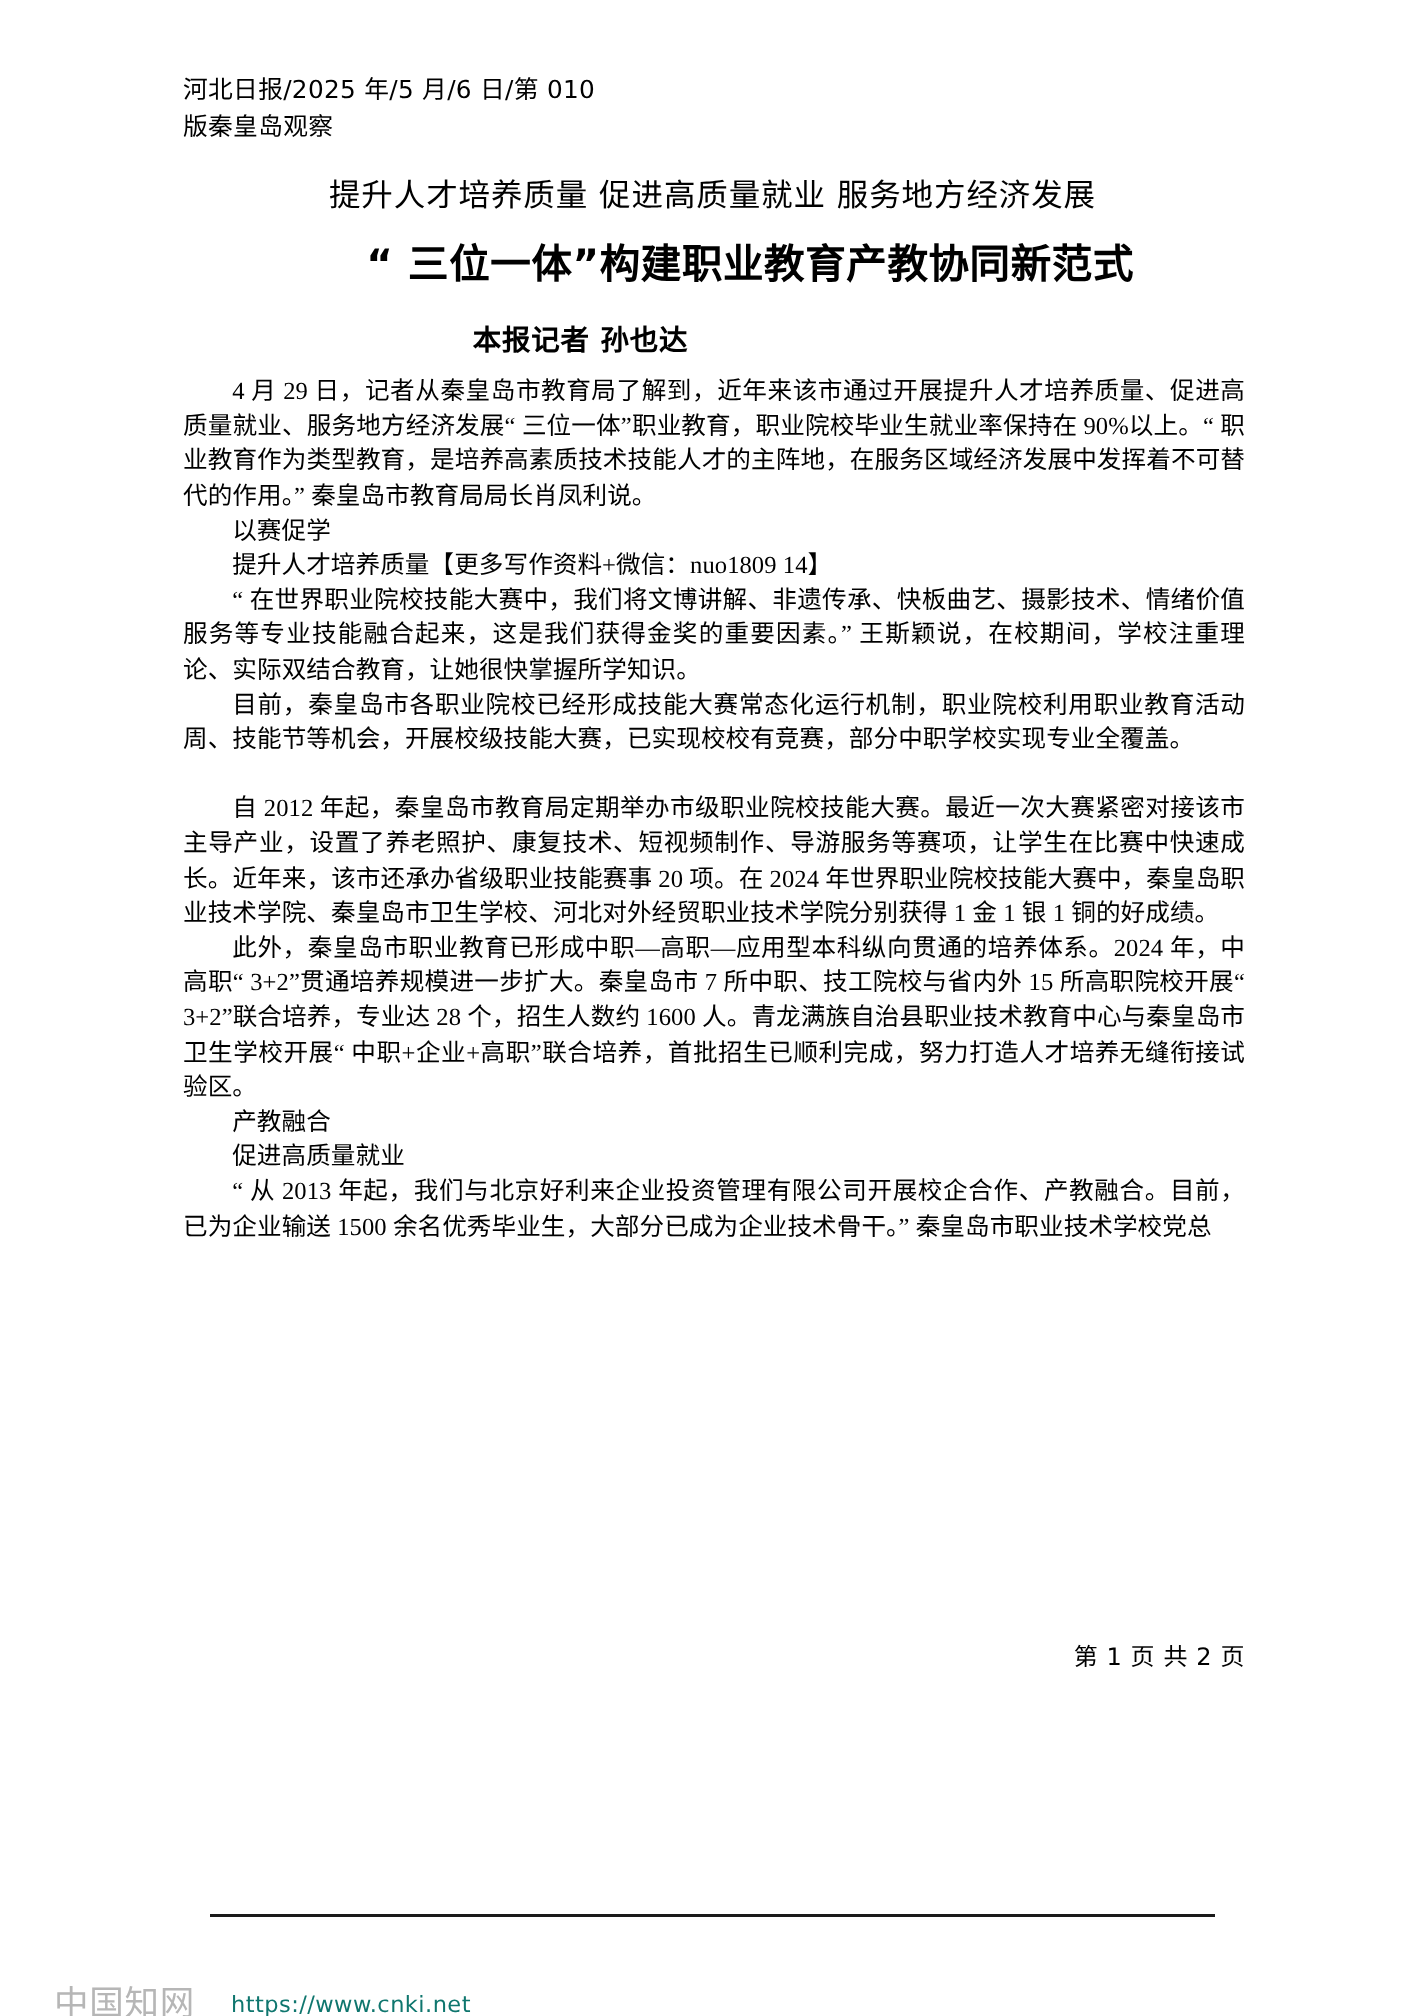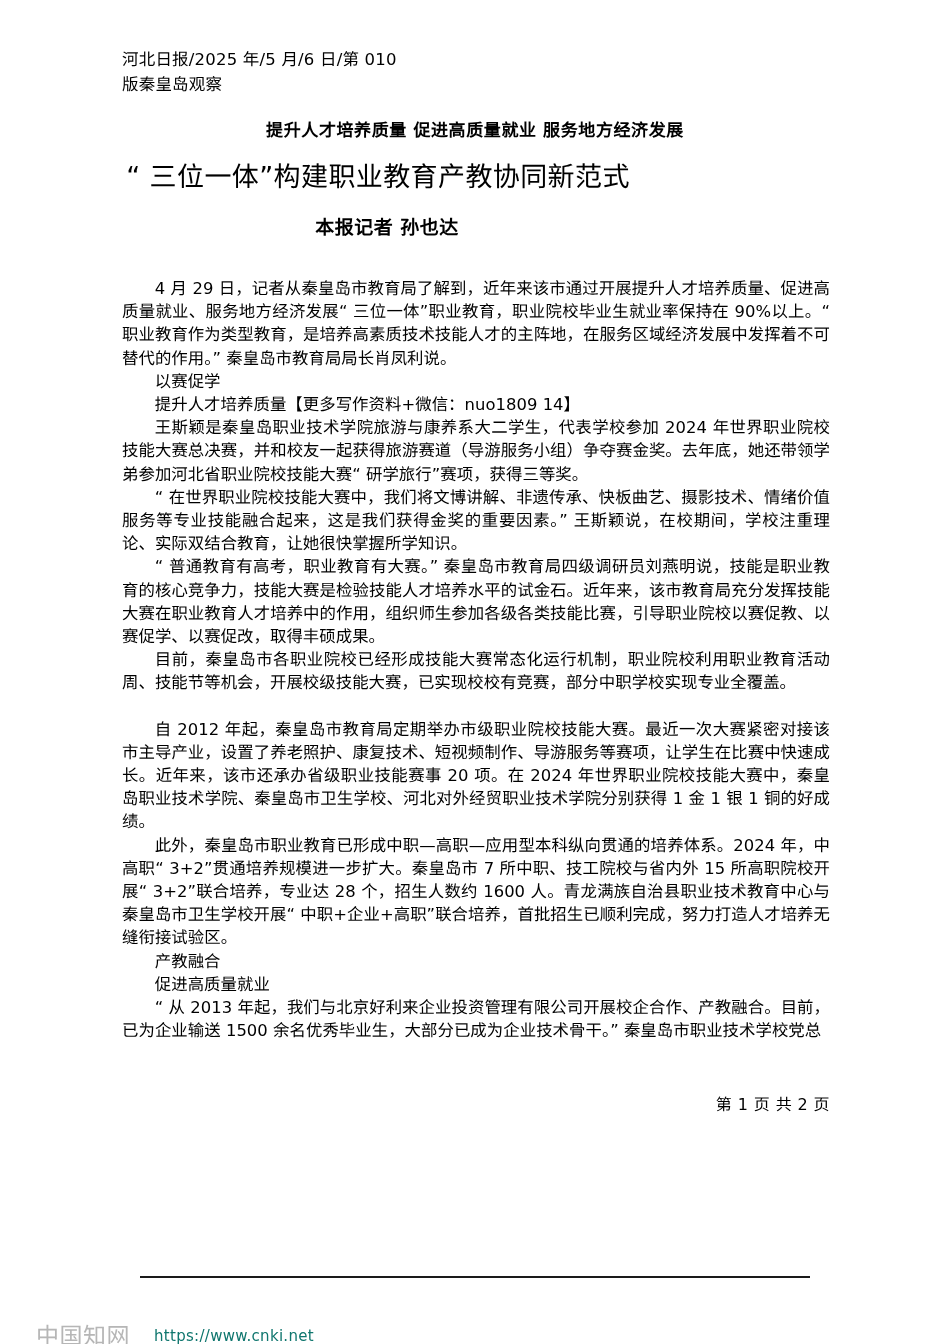--- a/index.html
+++ b/index.html
@@ -37,59 +37,60 @@
     letter-spacing: 0.2px;
   }
 
   
   .kicker {
     position: absolute;
     left: 0;
     top: 82px;
     width: 950px;
     text-align: center;
-    font-size: 17px;
-    font-weight: bold;
+    font-size: 21px;
+    font-weight: normal;
     line-height: 30px;
     letter-spacing: 0.6px;
   }
   .headline {
     position: absolute;
     left: 0;
     top: 125px;
     width: 756px;
-    text-align: center;
+    text-align: right;
     font-size: 27px;
-    font-weight: normal;
+    font-weight: bold;
     line-height: 38px;
     letter-spacing: 0.4px;
   }
   .byline {
     position: absolute;
     left: 0;
     top: 180px;
     width: 774px;
     text-align: center;
     font-size: 19px;
     font-weight: bold;
     line-height: 28px;
     letter-spacing: 0.5px;
   }
 
   
   .body-block {
     position: absolute;
     left: 122px;
-    top: 244px;
+    top: 216px;
     width: 708px;
     font-size: 16.4px;
     line-height: 23.2px;
     text-align: justify;
     text-justify: inter-character;
     letter-spacing: 0.05px;
+    font-family: Liberation Serif, serif;
   }
   .body-block p {
     margin: 0;
     text-indent: 2em;
   }
   .body-block p.sub {
     text-indent: 2em;
   }
   .spacer {
     height: 23px;
@@ -146,23 +147,21 @@
   </div>
 
   <div class="kicker">提升人才培养质量  促进高质量就业  服务地方经济发展</div>
   <div class="headline">“ 三位一体”构建职业教育产教协同新范式</div>
   <div class="byline">本报记者  孙也达</div>
 
   <div class="body-block">
     <p>4 月 29 日，记者从秦皇岛市教育局了解到，近年来该市通过开展提升人才培养质量、促进高质量就业、服务地方经济发展“ 三位一体”职业教育，职业院校毕业生就业率保持在 90%以上。“ 职业教育作为类型教育，是培养高素质技术技能人才的主阵地，在服务区域经济发展中发挥着不可替代的作用。” 秦皇岛市教育局局长肖凤利说。</p>
     <p class="sub">以赛促学</p>
     <p class="sub">提升人才培养质量【更多写作资料+微信：nuo1809 14】</p>
-    <p>王斯颖是秦皇岛职业技术学院旅游与康养系大二学生，代表学校参加 2024 年世界职业院校技能大赛总决赛，并和校友一起获得旅游赛道（导游服务小组）争夺赛金奖。去年底，她还带领学弟参加河北省职业院校技能大赛“ 研学旅行”赛项，获得三等奖。</p>
     <p>“ 在世界职业院校技能大赛中，我们将文博讲解、非遗传承、快板曲艺、摄影技术、情绪价值服务等专业技能融合起来，这是我们获得金奖的重要因素。” 王斯颖说，在校期间，学校注重理论、实际双结合教育，让她很快掌握所学知识。</p>
-    <p>“ 普通教育有高考，职业教育有大赛。” 秦皇岛市教育局四级调研员刘燕明说，技能是职业教育的核心竞争力，技能大赛是检验技能人才培养水平的试金石。近年来，该市教育局充分发挥技能大赛在职业教育人才培养中的作用，组织师生参加各级各类技能比赛，引导职业院校以赛促教、以赛促学、以赛促改，取得丰硕成果。</p>
     <p>目前，秦皇岛市各职业院校已经形成技能大赛常态化运行机制，职业院校利用职业教育活动周、技能节等机会，开展校级技能大赛，已实现校校有竞赛，部分中职学校实现专业全覆盖。</p>
     <div class="spacer"></div>
     <p>自 2012 年起，秦皇岛市教育局定期举办市级职业院校技能大赛。最近一次大赛紧密对接该市主导产业，设置了养老照护、康复技术、短视频制作、导游服务等赛项，让学生在比赛中快速成长。近年来，该市还承办省级职业技能赛事 20 项。在 2024 年世界职业院校技能大赛中，秦皇岛职业技术学院、秦皇岛市卫生学校、河北对外经贸职业技术学院分别获得 1 金 1 银 1 铜的好成绩。</p>
     <p>此外，秦皇岛市职业教育已形成中职—高职—应用型本科纵向贯通的培养体系。2024 年，中高职“ 3+2”贯通培养规模进一步扩大。秦皇岛市 7 所中职、技工院校与省内外 15 所高职院校开展“ 3+2”联合培养，专业达 28 个，招生人数约 1600 人。青龙满族自治县职业技术教育中心与秦皇岛市卫生学校开展“ 中职+企业+高职”联合培养，首批招生已顺利完成，努力打造人才培养无缝衔接试验区。</p>
     <p class="sub">产教融合</p>
     <p class="sub">促进高质量就业</p>
     <p>“ 从 2013 年起，我们与北京好利来企业投资管理有限公司开展校企合作、产教融合。目前，已为企业输送 1500 余名优秀毕业生，大部分已成为企业技术骨干。” 秦皇岛市职业技术学校党总</p>
   </div>
 
   <div class="page-number">第 1 页 共 2 页</div>

